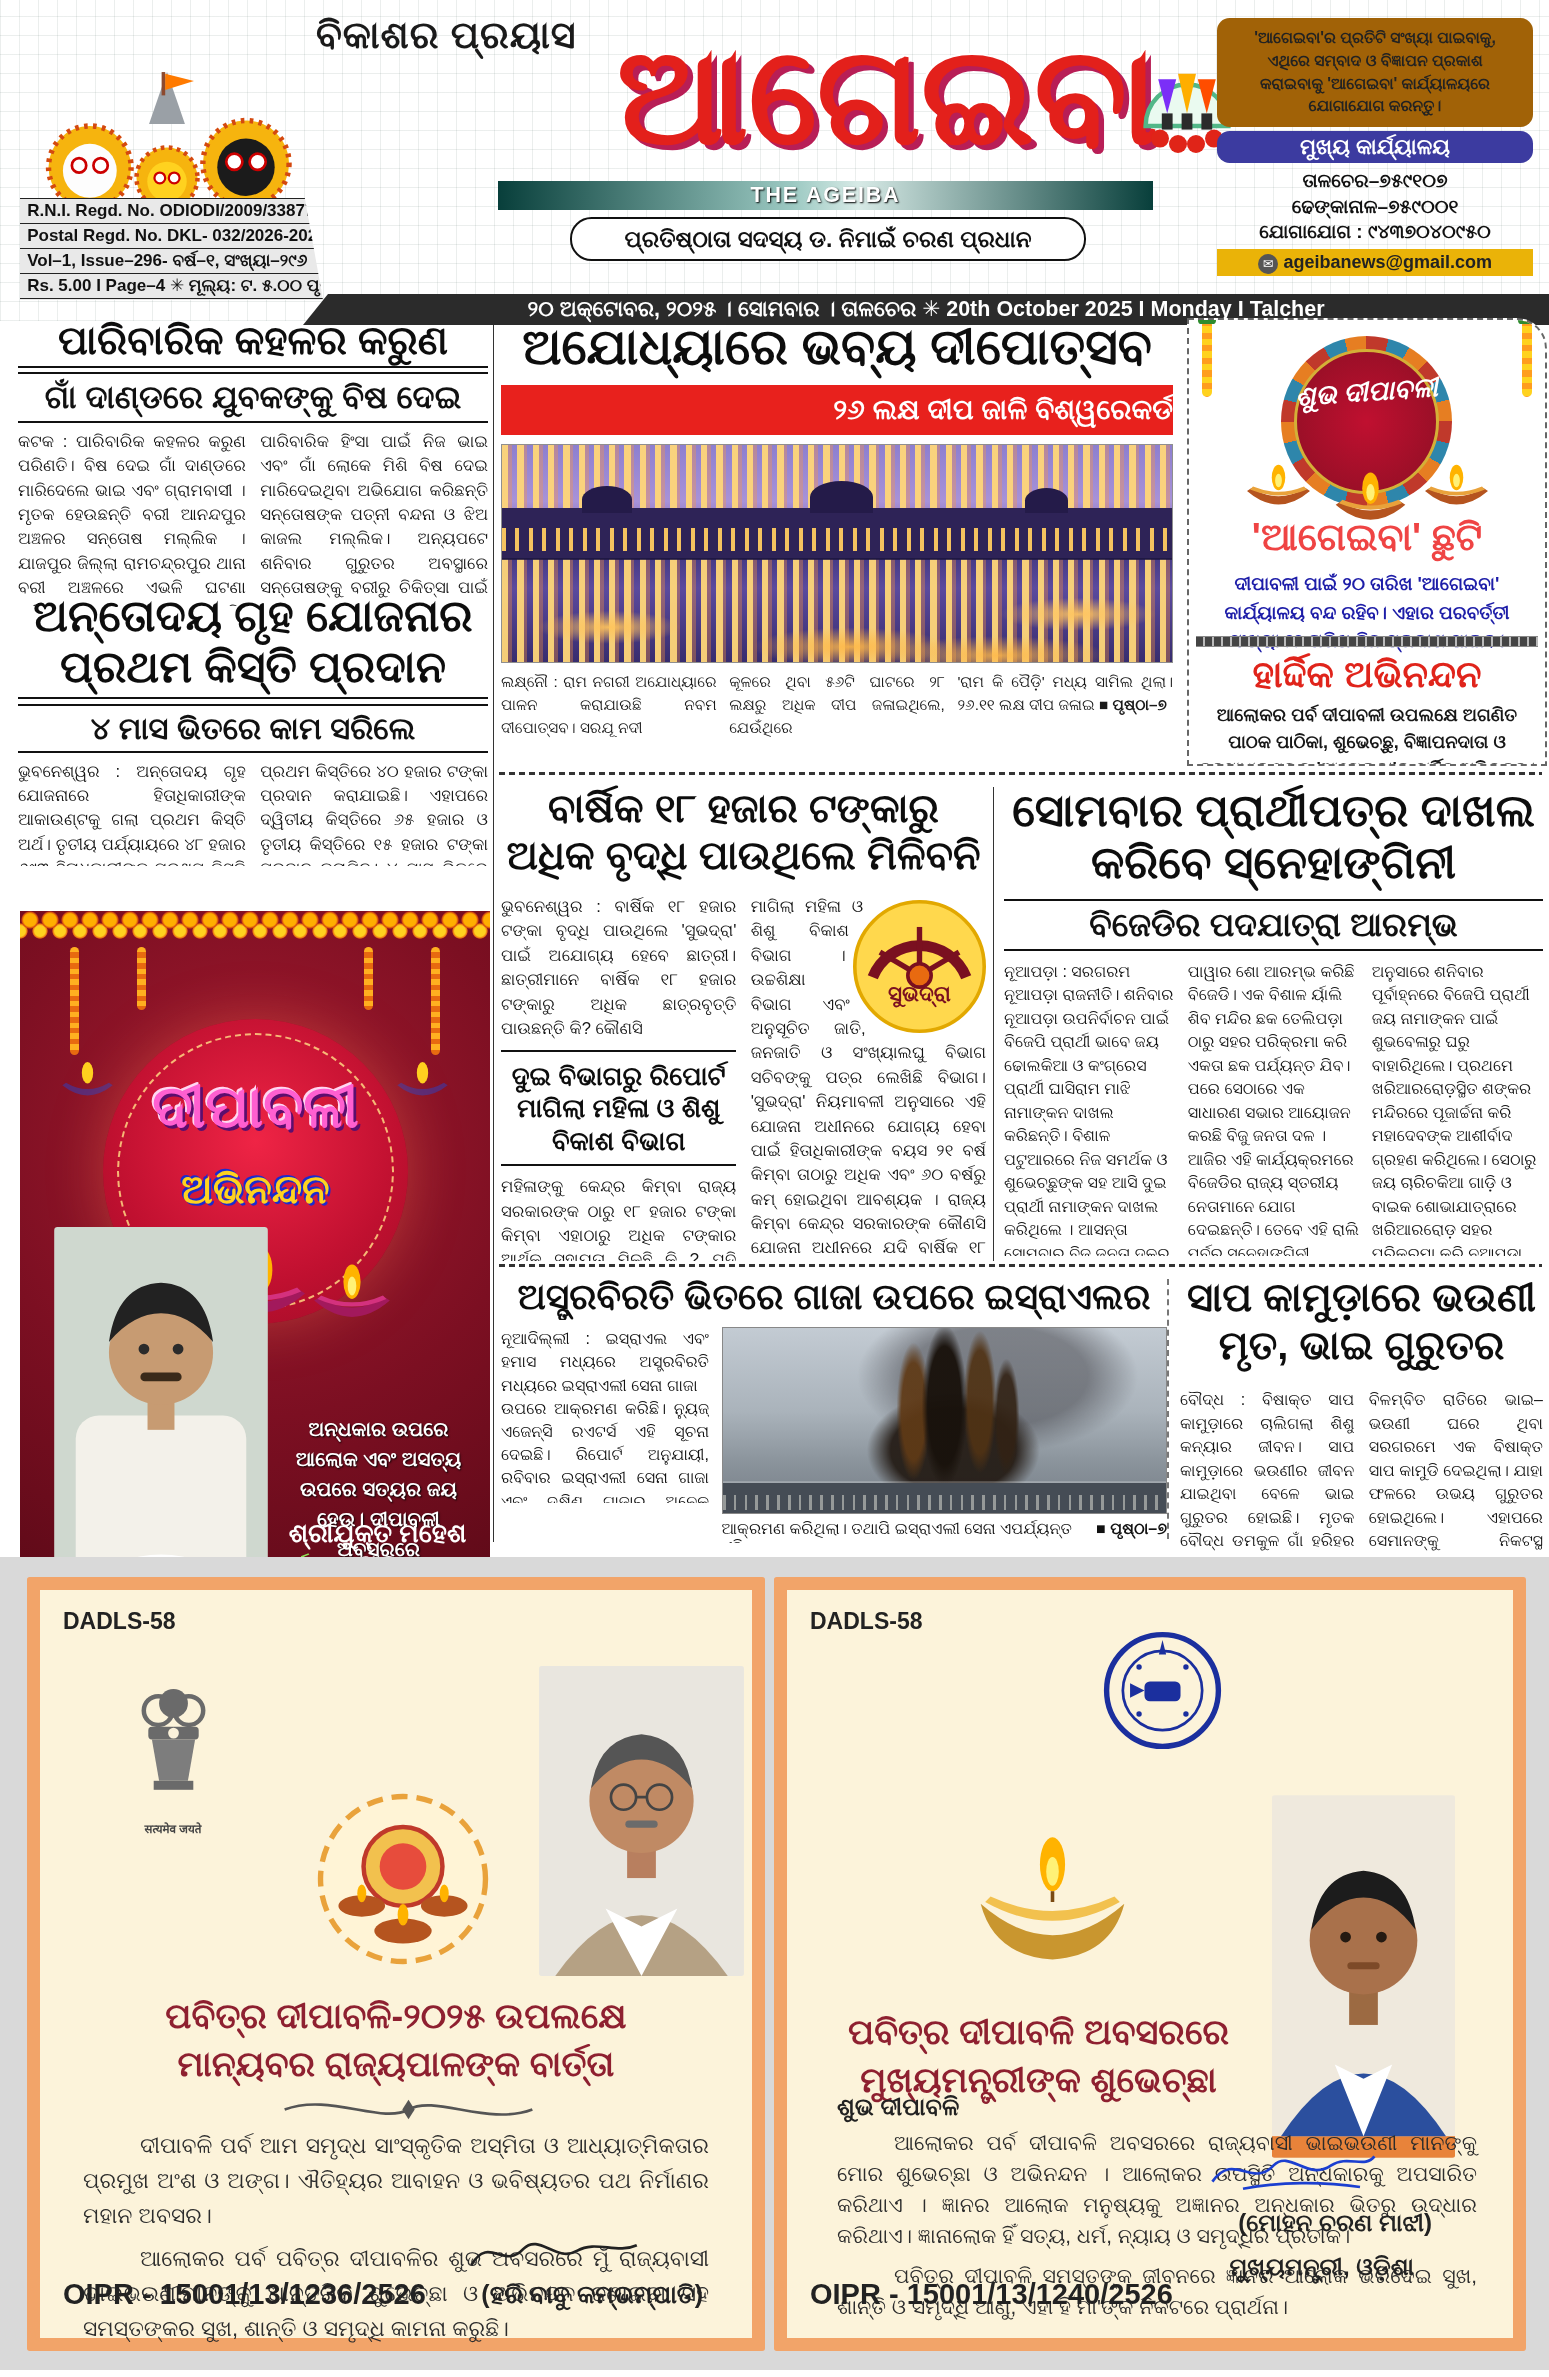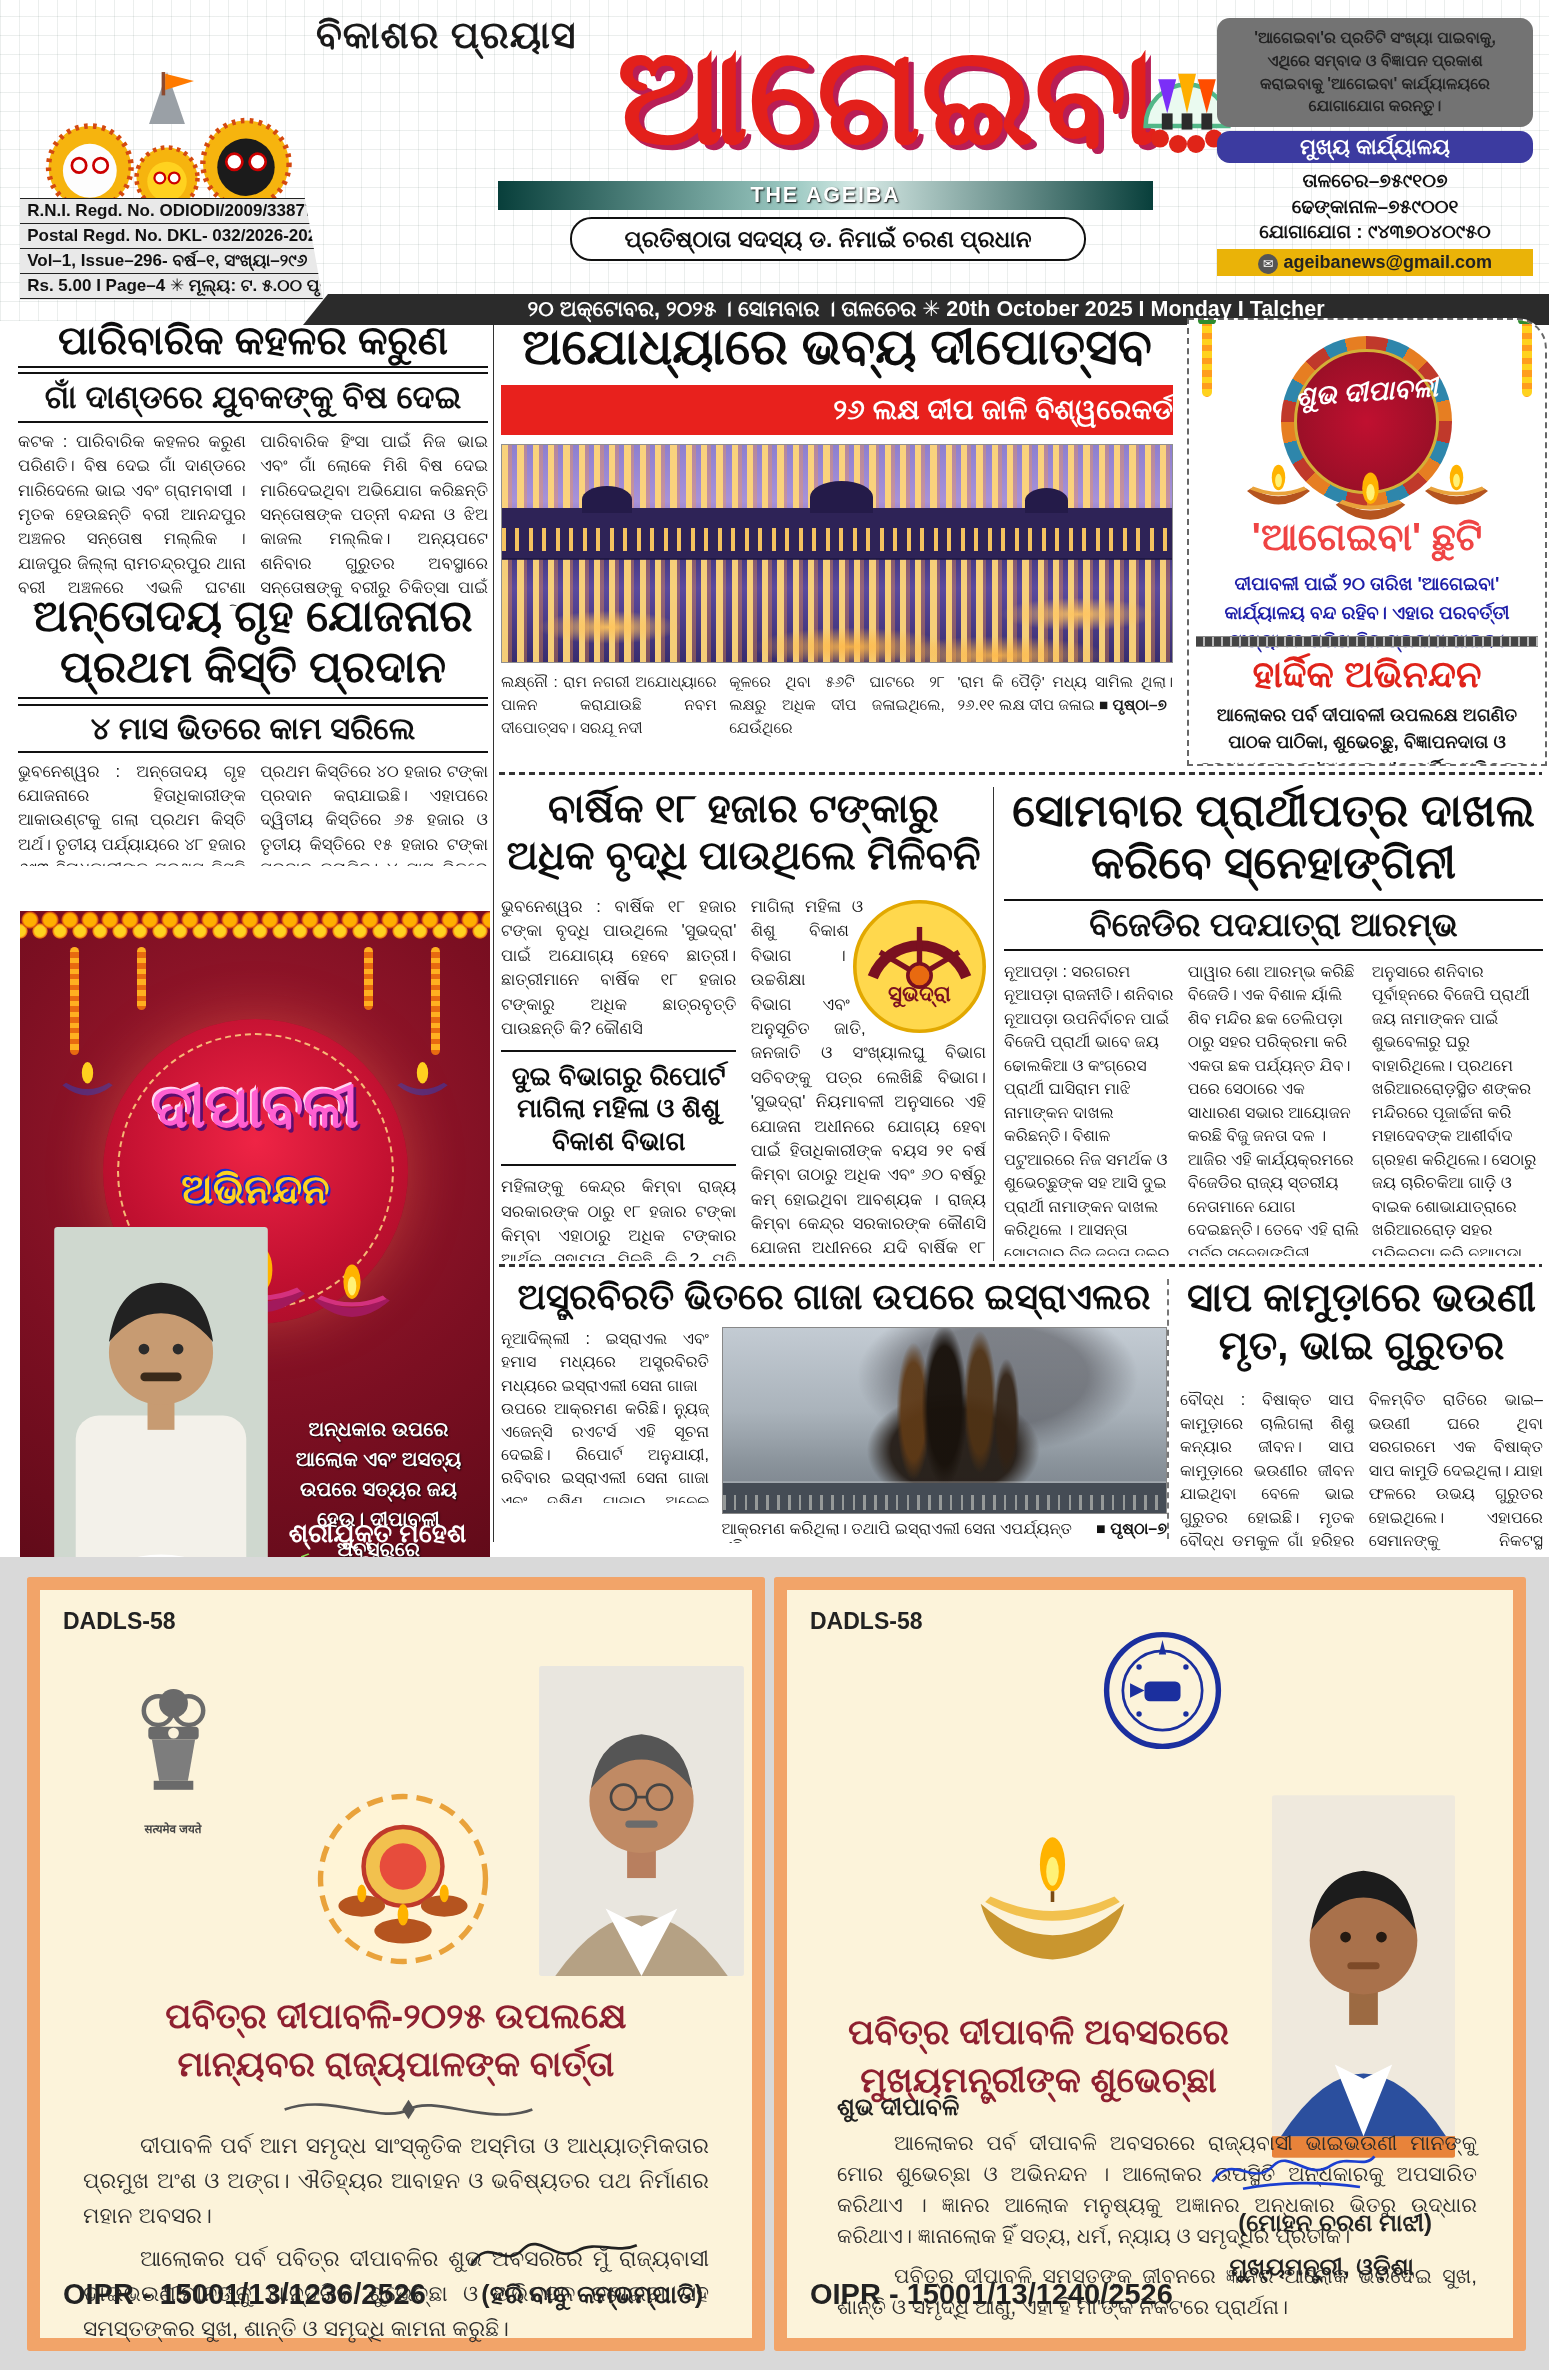--- a/index.html
+++ b/index.html
@@ -20,21 +20,21 @@
   #ageiba-bar{left:498px;top:181px;width:655px;height:29px;line-height:29px;text-align:center;
       background:linear-gradient(90deg,#083f3b 0%,#9cc9c2 45%,#d7eae6 55%,#083f3b 100%);
       color:#fff;font-weight:bold;font-size:21.5px;letter-spacing:1.8px;text-shadow:0.9px 0.9px 1.8px #000;}
   #founder{left:570px;top:217px;width:512px;height:40px;line-height:40px;border:2.7px solid #111;border-radius:21.5px;
       background:#fff;font-size:23px;font-weight:bold;text-align:center;overflow:hidden;}
   #regbox{left:20px;top:198px;width:303px;height:102px;background:#e9e9e9;
       clip-path:polygon(0 0,94% 0,100% 100%,0 100%);font-size:17px;font-weight:bold;}
   #regbox .rrow{height:24px;line-height:24px;border-bottom:1.8px solid #222;padding-left:7.2px;white-space:nowrap;overflow:hidden;}
   #regbox .rrow:first-child{border-top:1.8px solid #222;}
   #contact{left:1217px;top:18px;width:316px;height:253px;}
-  #c-note{background:#737373;border-radius:12.6px;padding:9px 19px;font-size:15.7px;font-weight:bold;
+  #c-note{background:#a16207;border-radius:12.6px;padding:9px 19px;font-size:15.7px;font-weight:bold;
       text-align:center;color:#222;line-height:1.45;}
   #c-office{margin-top:3.6px;background:#3c3ba0;border-radius:12.6px;color:#fff;font-size:21.5px;font-weight:bold;
       text-align:center;height:32px;line-height:32px;}
   .c-ph{font-size:19px;font-weight:bold;text-align:center;line-height:1.35;color:#111;}
   #c-email{margin-top:4.5px;background:#eab308;height:27px;line-height:27px;text-align:center;
       font-size:18px;font-weight:bold;color:#222;}
   .eicon{display:inline-block;width:20px;height:20px;line-height:20px;border-radius:50%;background:#555;
       color:#fff;font-size:12.6px;vertical-align:middle;margin-right:5.4px;}
   #datebar{left:303px;top:294px;width:1246px;height:31px;line-height:31px;background:#2b2b2b;color:#fff;
       font-size:21.5px;font-weight:bold;text-align:center;clip-path:polygon(25px 0,100% 0,100% 100%,0 100%);}

